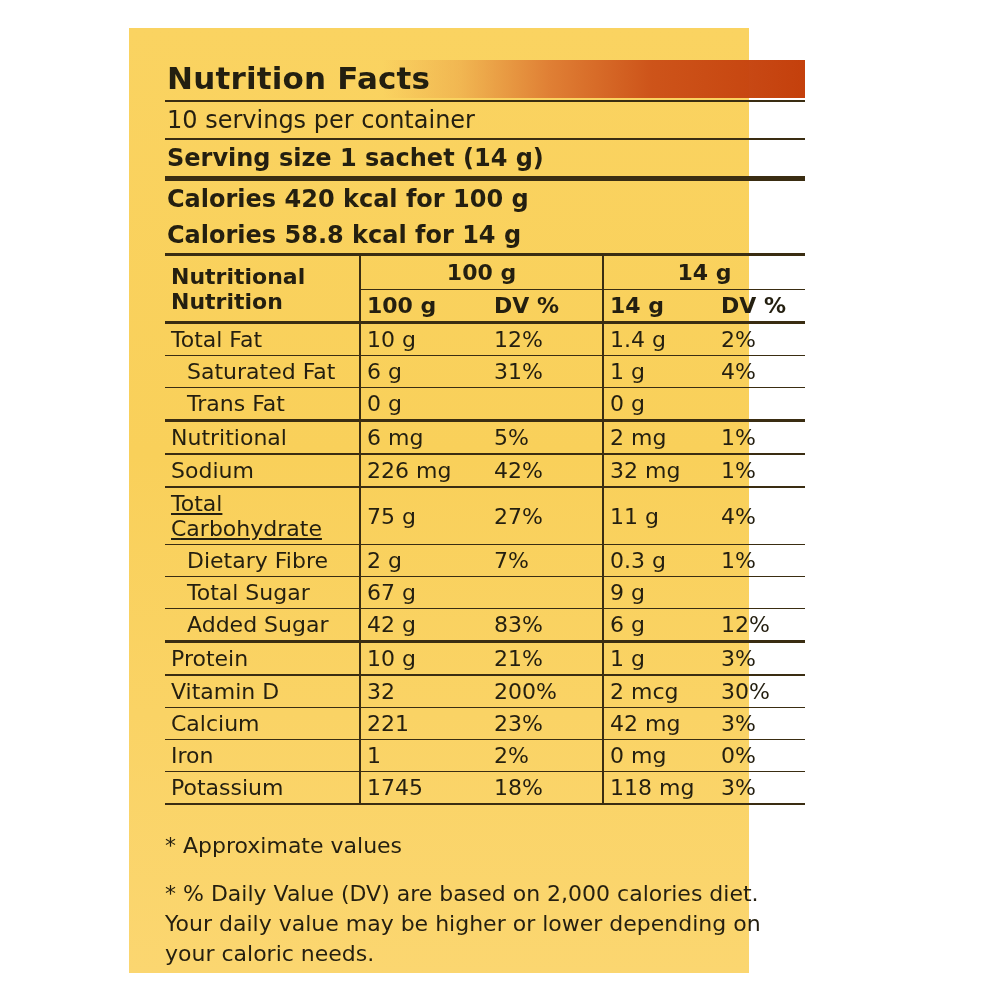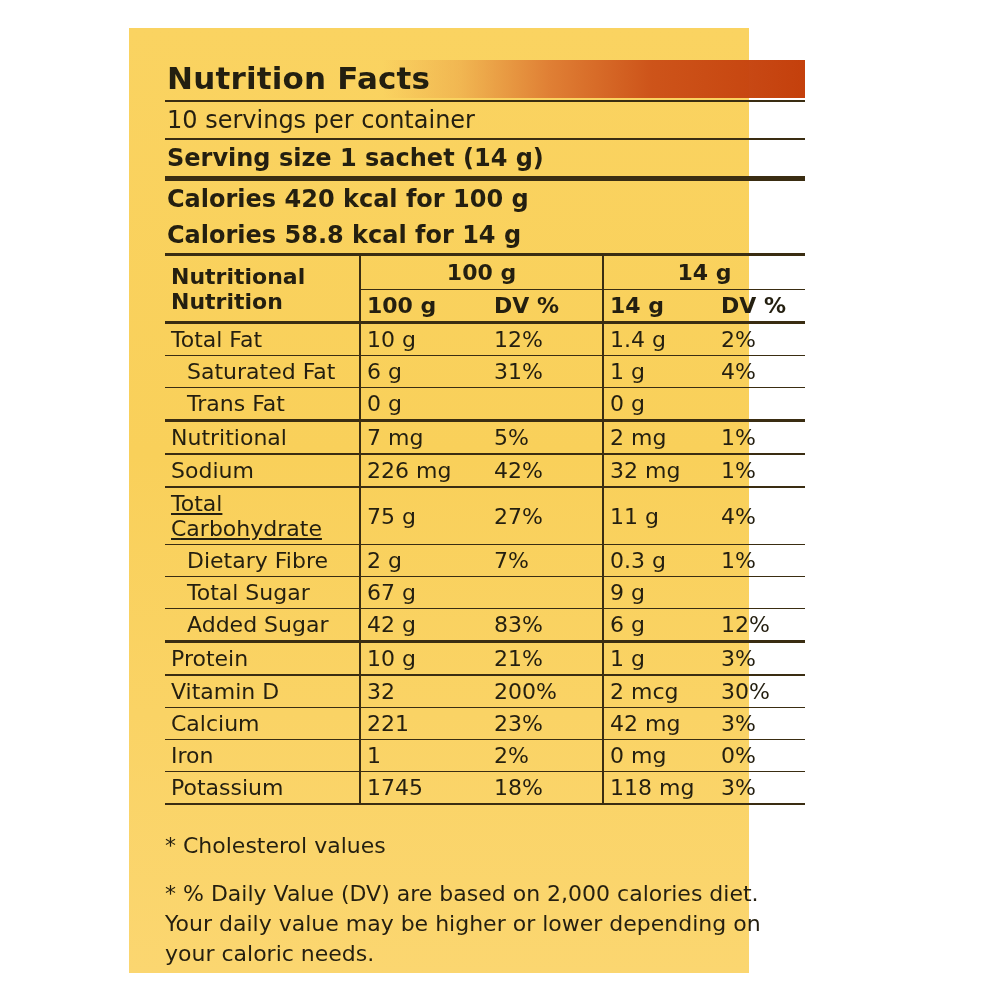--- a/index.html
+++ b/index.html
@@ -196,21 +196,21 @@
           </tr>
           <tr class="sep-hair">
             <td class="nm-indent">Trans Fat</td>
             <td class="vline">0 g</td>
             <td></td>
             <td class="vline">0 g</td>
             <td></td>
           </tr>
           <tr class="sep-med">
             <td class="nm-bold">Nutritional</td>
-            <td class="vline">7 mg</td>
+            <td class="vline">6 mg</td>
             <td>5%</td>
             <td class="vline">2 mg</td>
             <td>1%</td>
           </tr>
           <tr class="sep-thin">
             <td class="nm-bold">Sodium</td>
             <td class="vline">226 mg</td>
             <td>42%</td>
             <td class="vline">32 mg</td>
             <td>1%</td>
@@ -280,19 +280,19 @@
             <td>18%</td>
             <td class="vline">118 mg</td>
             <td>3%</td>
           </tr>
         </tbody>
       </table>
 
       <div class="rule-thin"></div>
 
       <div class="footnotes">
-        <p>* Cholesterol values</p>
+        <p>* Approximate values</p>
         <p>* % Daily Value (DV) are based on 2,000 calories diet. Your daily value may be higher or lower depending on your caloric needs.</p>
       </div>
 
     </div>
   </div>
 </div>
 
 </body></html>

